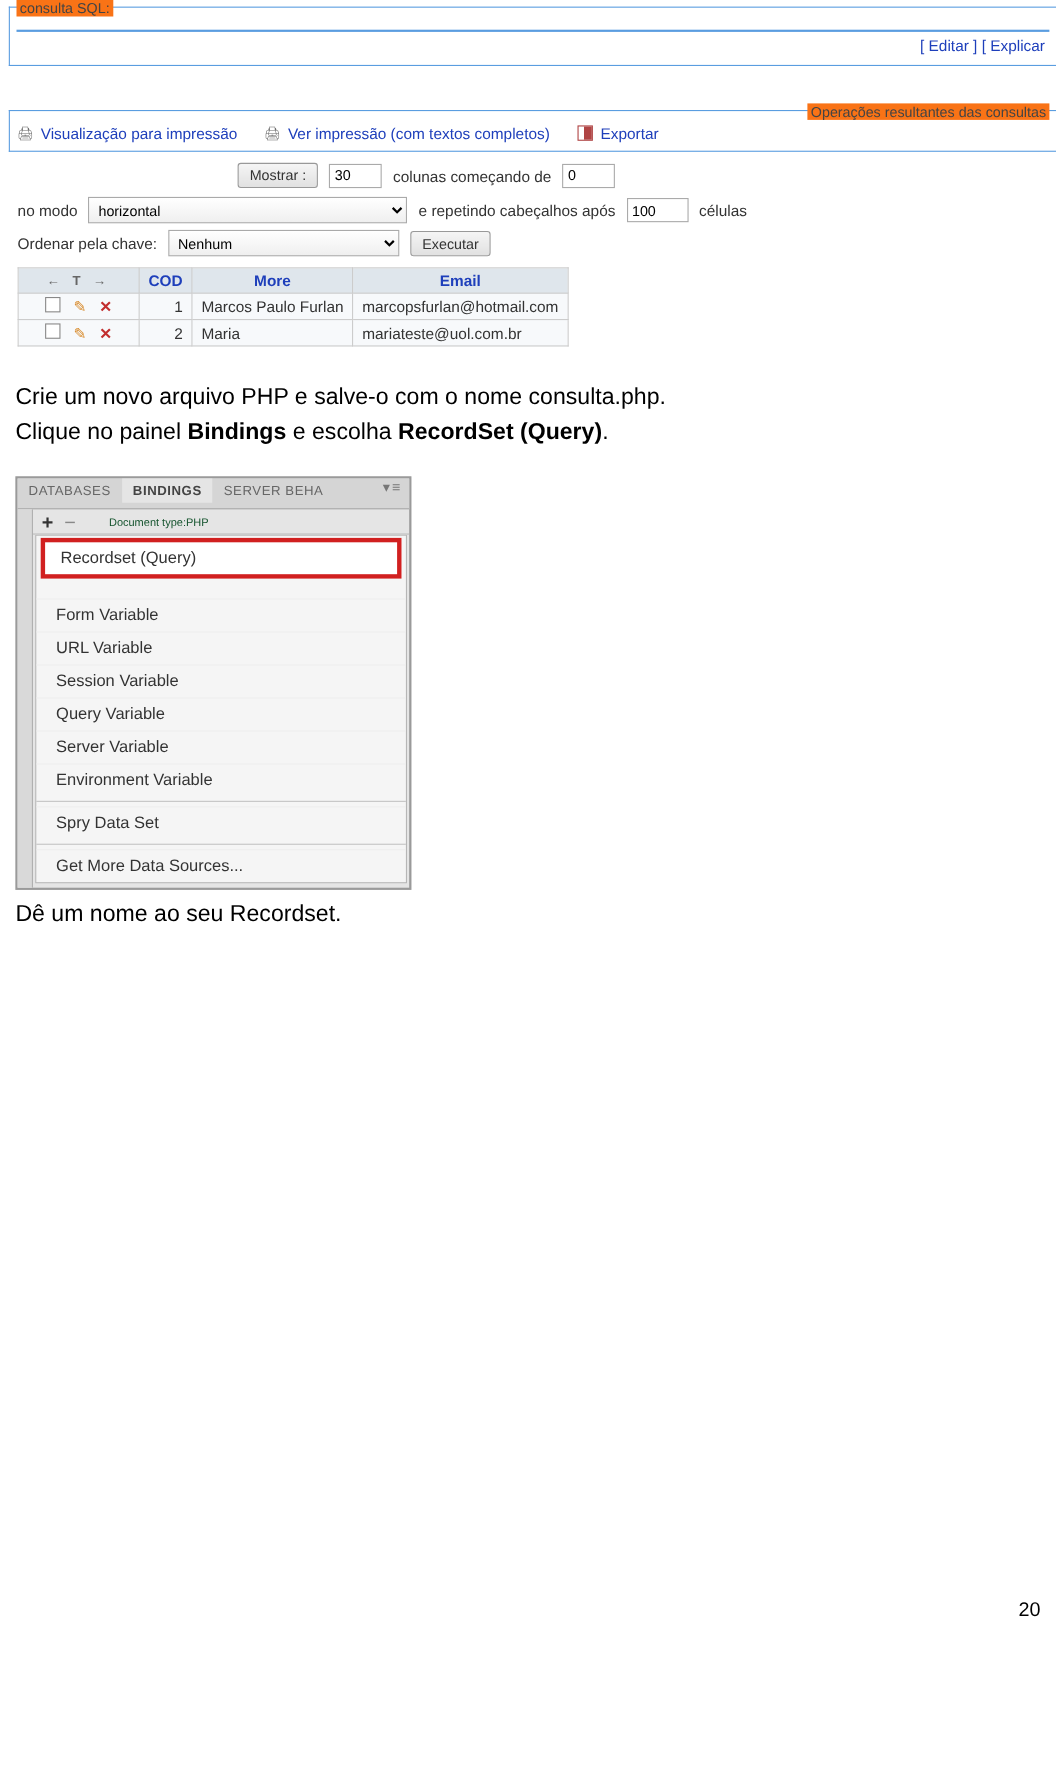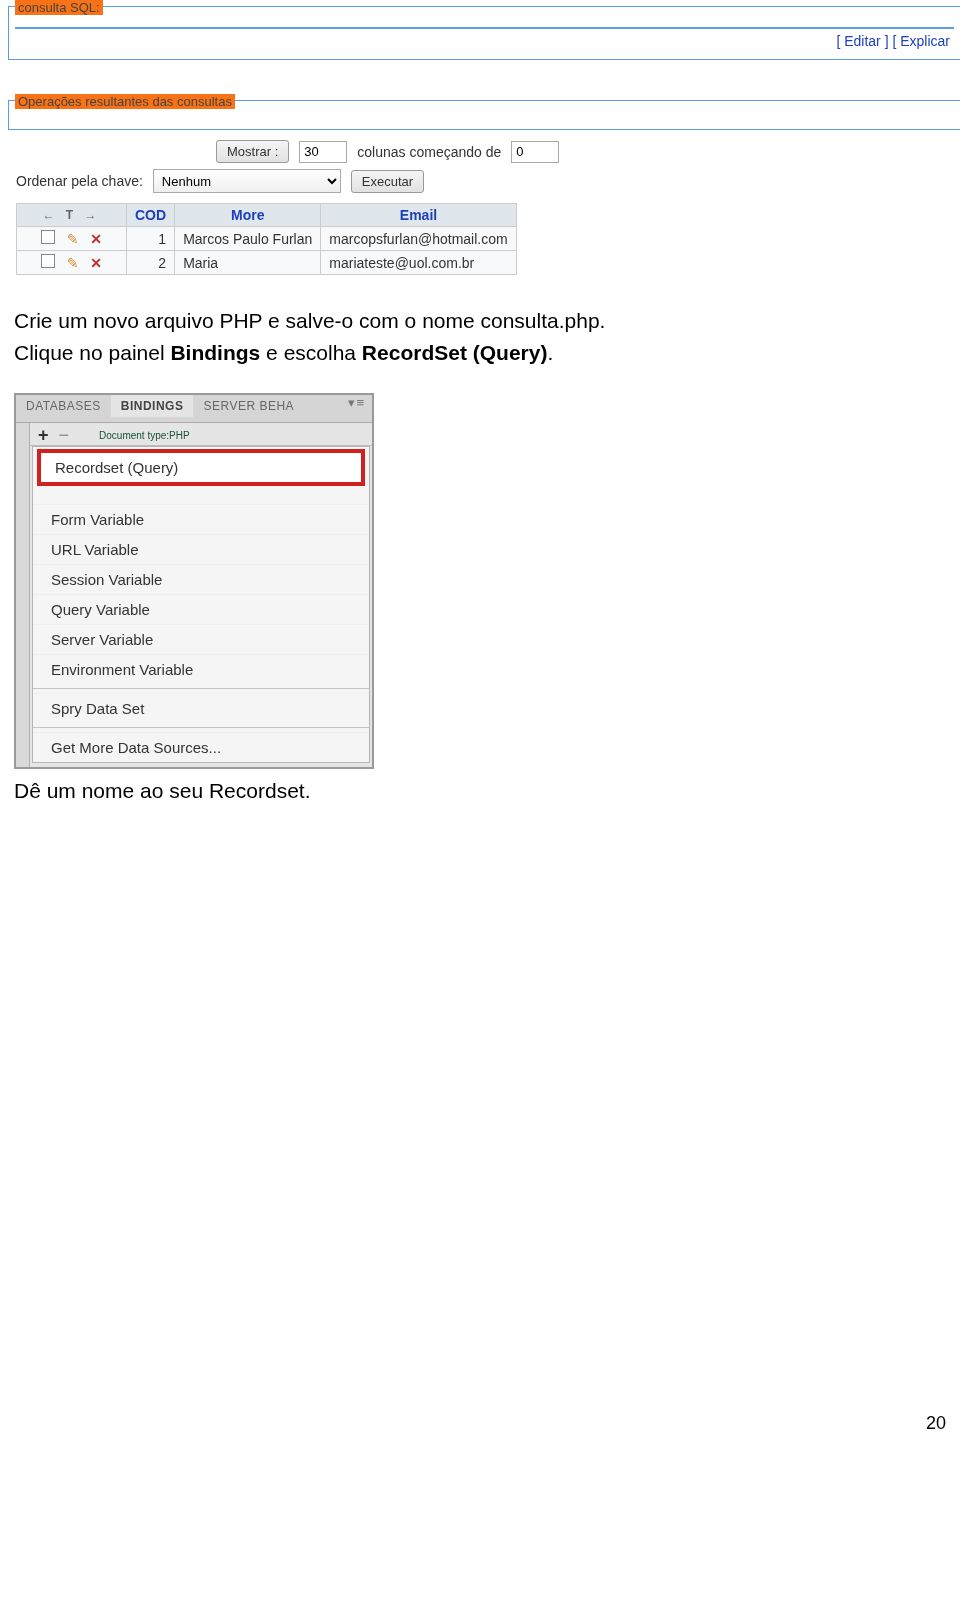--- a/index.html
+++ b/index.html
@@ -121,34 +121,57 @@
   <div class="fieldset">
     <span class="legend">consulta SQL:</span>
     <div class="pma-links">
       <span>[ </span><span class="link">Editar</span><span> ]</span>
       <span> [ </span><span class="link">Explicar</span>
     </div>
   </div>
 
   <div style="height:36px"></div>
 
-  <div class="fieldset ops" style="border-right:none;">
+  <div class="fieldset ops" style="border-right:none;text-align:right;">
     <span class="legend">Operações resultantes das consultas</span>
+    <div class="ops-row">
+      <span class="ops-link">
+        <span class="ic ic-print"></span>
+        <span>Visualização para impressão</span>
+      </span>
+      <span class="ops-link">
+        <span class="ic ic-print"></span>
+        <span>Ver impressão (com textos completos)</span>
+      </span>
+      <span class="ops-link">
+        <span class="ic ic-export"></span>
+        <span>Exportar</span>
+      </span>
+    </div>
   </div>
 
   <div class="ctrl">
     <div style="margin-left:200px; display:flex; align-items:center; gap:10px;">
       <span class="btn">Mostrar :</span>
       <input class="in" style="width: 48px;" value="30">
       <span>colunas começando de</span>
       <input class="in" style="width: 48px;" value="0">
     </div>
+    <div style="display:flex; align-items:center; gap:10px; margin-top:8px;">
+      <span>no modo</span>
+      <select class="sel" style="width:290px">
+        <option>horizontal</option>
+      </select>
+      <span>e repetindo cabeçalhos após</span>
+      <input class="in" style="width: 56px;" value="100">
+      <span>células</span>
+    </div>
     <div style="display:flex; align-items:center; gap:10px; margin-top:6px;">
       <span>Ordenar pela chave:</span>
-      <select class="sel" style="width:188px">
+      <select class="sel" style="width:210px">
         <option>Nenhum</option>
       </select>
       <span class="btn">Executar</span>
     </div>
   </div>
 
   <table class="res">
     <tbody>
         <tr>
       <th style="width:110px;background:#dfe6ec;color:#666" class="arrcell">← T →</th>

